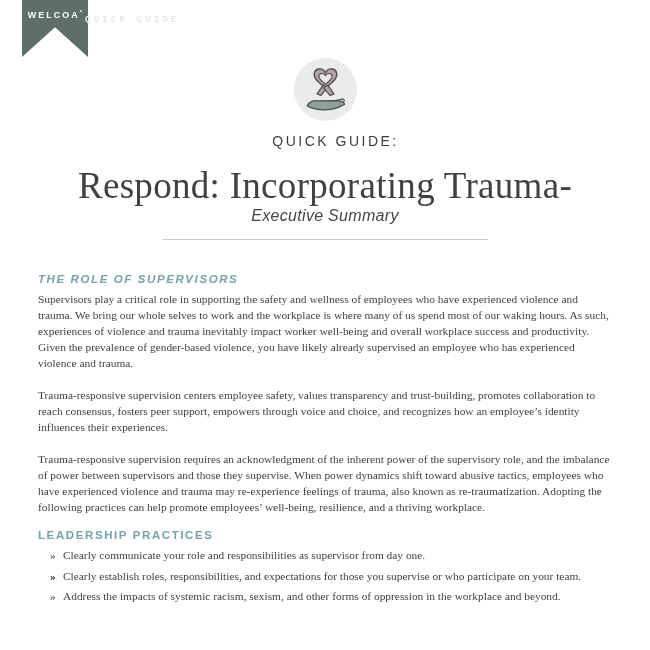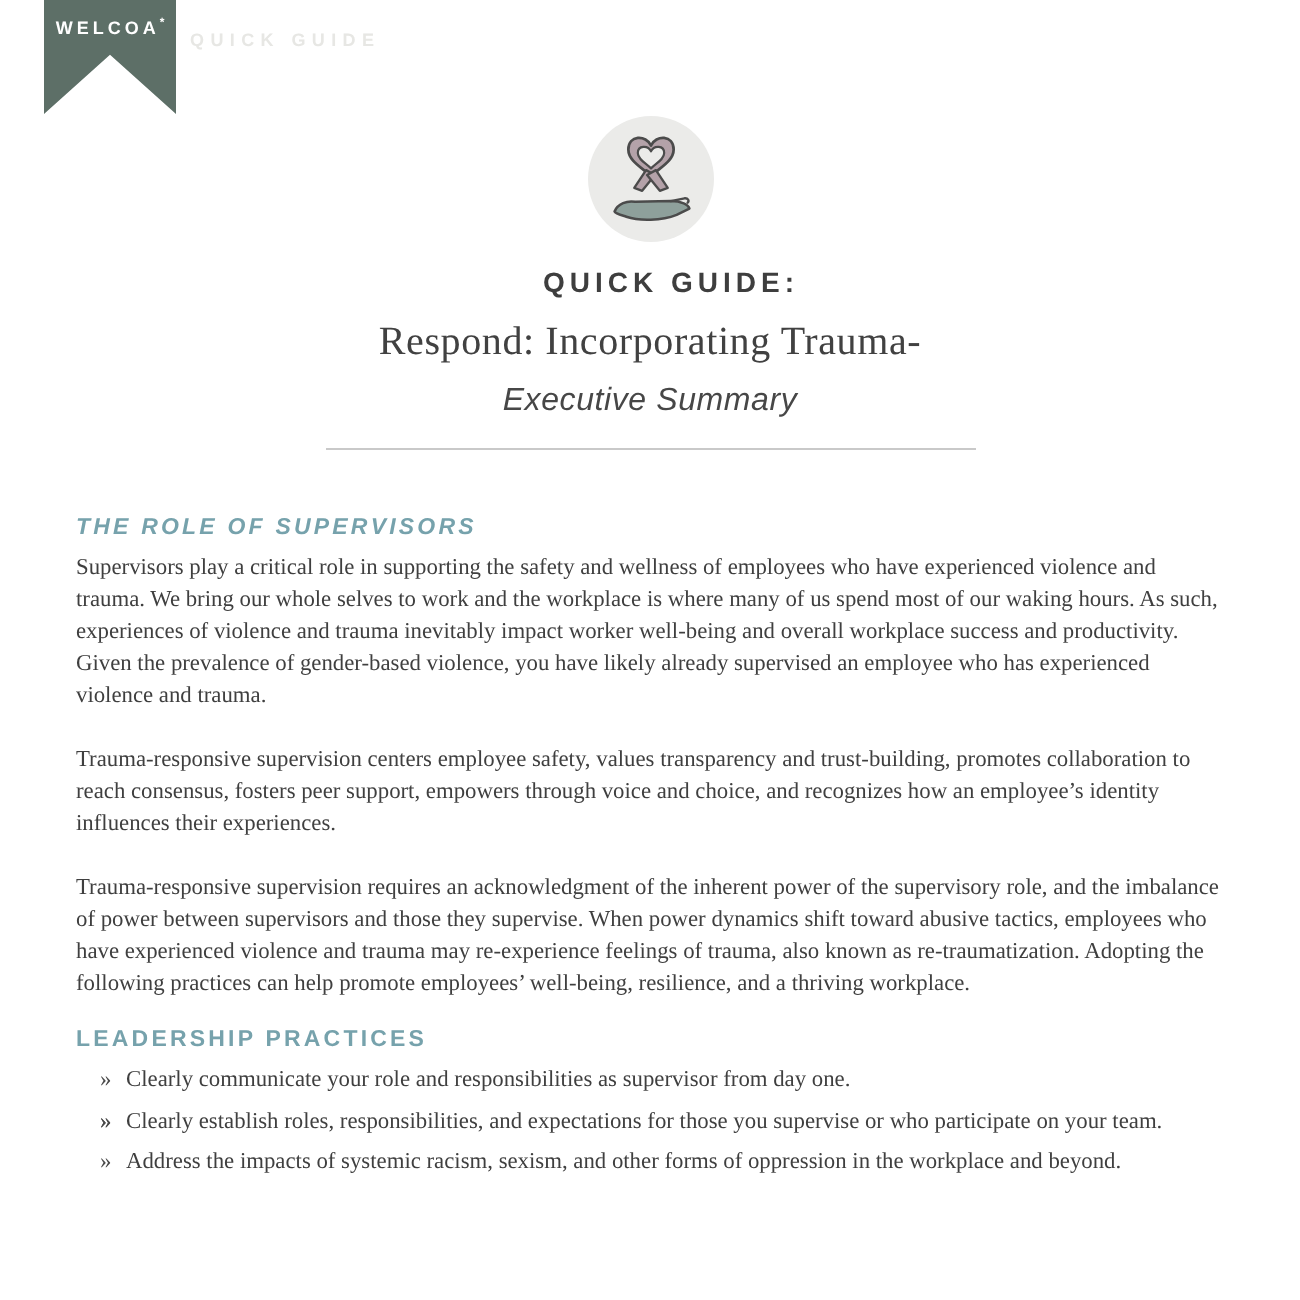--- a/index.html
+++ b/index.html
@@ -28,51 +28,51 @@
     color: #ffffff;
     font-family: "Liberation Sans", sans-serif;
     font-size: 9px;
     font-weight: bold;
     letter-spacing: 2px;
     white-space: nowrap;
   }
   .ribbon-text sup { font-size: 6px; letter-spacing: 0; }
   .top-guide-label {
     position: absolute;
-    left: 95px; top: 15px;
-    font-family: Liberation Sans, sans-serif;
+    left: 85px; top: 15px;
+    font-family: Liberation Mono, monospace;
     font-size: 9px;
     font-weight: bold;
     letter-spacing: 3.2px;
     color: #e7e7e4;
   }
 
   
   .hero { text-align: center; }
   .icon-circle {
     width: 63px; height: 63px;
     margin: 1px auto 0 auto;
     border-radius: 50%;
     background: #ebebe9;
     display: flex; align-items: center; justify-content: center;
   }
   .kicker {
     margin-top: 12px;
     font-family: "Liberation Sans", sans-serif;
     font-size: 14px;
-    font-weight: bold;
+    font-weight: normal;
     letter-spacing: 2.5px;
     color: #3e3e3e;
     padding-left: 21px;
   }
   .title {
-    margin-top: 5px;
+    margin-top: 20px;
     font-family: "Liberation Serif", serif;
     font-weight: 400;
-    font-size: 20px;
+    font-size: 37px;
     line-height: 34px;
     color: #414141;
     letter-spacing: 0.3px;
   }
   .subtitle {
     margin-top: 4px;
     font-family: "Liberation Sans", sans-serif;
     font-style: italic;
     font-size: 16px;
     color: #474747;

